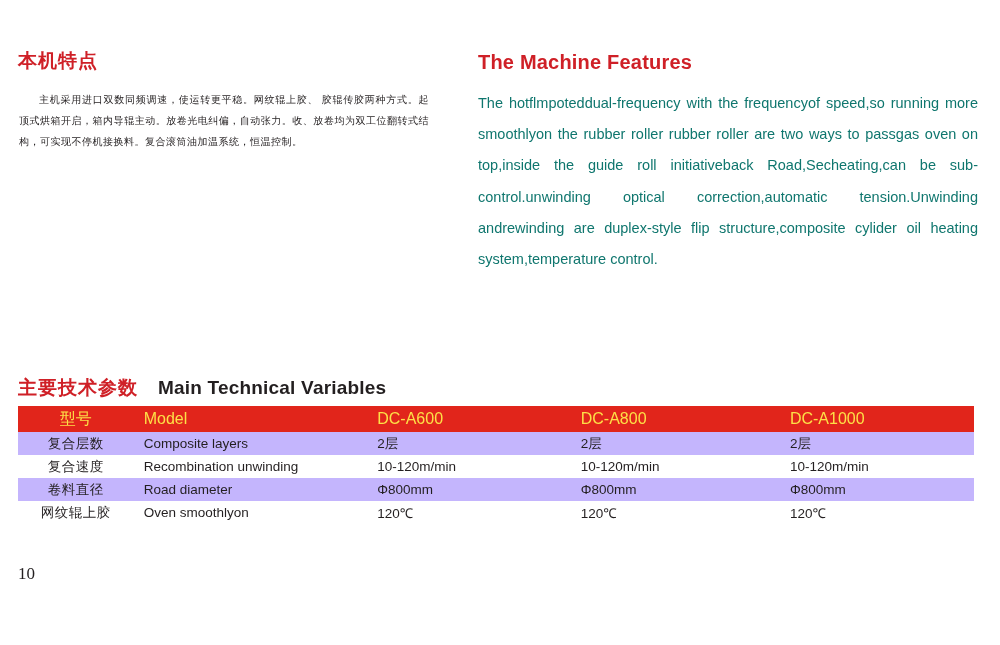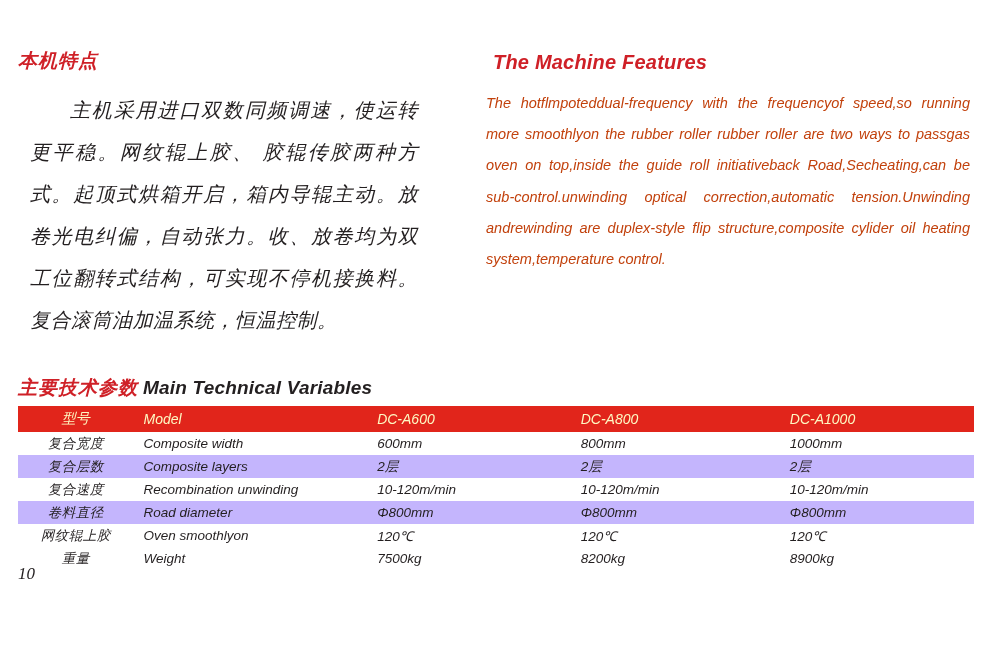--- a/index.html
+++ b/index.html
@@ -12,21 +12,20 @@
     background: #ffffff;
     font-family: "Liberation Sans", sans-serif;
     color: #231f20;
     position: relative;
     overflow: hidden;
   }
   .page {
     position: relative;
     width: 1000px;
     height: 580px;
-    font-style: italic;
   }
 
   
   .features {
     position: absolute;
     top: 50px;
     left: 0;
     width: 1000px;
   }
   .col-cn {
@@ -46,50 +45,50 @@
     font-size: 19px;
     font-weight: bold;
     letter-spacing: 1px;
     margin: 0 0 16px 0;
     line-height: 1.2;
   }
   .heading-en {
     color: #cf2027;
     font-size: 20px;
     font-weight: bold;
-    margin: 0 0 14px 15px;
+    margin: 0 0 14px 0;
     line-height: 1.2;
     letter-spacing: 0.2px;
   }
   .body-cn {
-    font-size: 20px;
+    font-size: 10px;
     line-height: 2.1;
     color: #231f20;
     text-indent: 2em;
     text-align: justify;
-    margin: 12px;
+    margin: 1px;
     letter-spacing: 0.5px;
   }
   .body-en {
     font-size: 14.5px;
     line-height: 2.15;
-    color: #c2410c;
+    color: #0f766e;
     text-align: justify;
     text-justify: inter-word;
-    margin: 8px;
+    margin: 0;
   }
 
   
   .params-title {
     position: absolute;
     top: 362px;
     left: 18px;
     display: flex;
     align-items: baseline;
-    gap: 5px;
+    gap: 20px;
   }
   .params-title-cn {
     color: #cf2027;
     font-size: 19px;
     font-weight: bold;
     letter-spacing: 1px;
   }
   .params-title-en {
     color: #231f20;
     font-size: 19px;
@@ -106,23 +105,23 @@
     border-collapse: collapse;
     font-size: 13.5px;
   }
   table.spec th, table.spec td {
     padding: 0;
     height: 23px;
     vertical-align: middle;
   }
   table.spec thead th {
     background: #e1251b;
-    color: #fef9c3;
+    color: #fde047;
     font-weight: normal;
-    font-size: 14px;
+    font-size: 16px;
     height: 26px;
   }
   table.spec th.c0, table.spec td.c0 { width: 122px; text-align: center; }
   table.spec th.c1, table.spec td.c1 { width: 232px; padding-left: 10px; text-align: left; margin-top: 41px; }
   table.spec th.c2, table.spec td.c2 { width: 202px; padding-left: 10px; text-align: left; }
   table.spec th.c3, table.spec td.c3 { width: 208px; padding-left: 10px; text-align: left; }
   table.spec th.c4, table.spec td.c4 { width: 192px; padding-left: 10px; text-align: left; }
   table.spec thead th.c1, table.spec thead th.c2,
   table.spec thead th.c3, table.spec thead th.c4 { padding-left: 10px; text-align: left; }
 
@@ -165,27 +164,20 @@
     <thead>
       <tr>
         <th class="c0">型号</th>
         <th class="c1">Model</th>
         <th class="c2">DC-A600</th>
         <th class="c3">DC-A800</th>
         <th class="c4">DC-A1000</th>
       </tr>
     </thead>
     <tbody>
-      <tr class="odd">
-        <td class="c0">复合宽度</td>
-        <td class="c1">Composite width</td>
-        <td class="c2">600mm</td>
-        <td class="c3">800mm</td>
-        <td class="c4">1000mm</td>
-      </tr>
       <tr class="even">
         <td class="c0">复合层数</td>
         <td class="c1">Composite layers</td>
         <td class="c2">2层</td>
         <td class="c3">2层</td>
         <td class="c4">2层</td>
       </tr>
       <tr class="odd">
         <td class="c0">复合速度</td>
         <td class="c1">Recombination unwinding</td>
@@ -200,25 +192,18 @@
         <td class="c3">Φ800mm</td>
         <td class="c4">Φ800mm</td>
       </tr>
       <tr class="odd">
         <td class="c0">网纹辊上胶</td>
         <td class="c1">Oven smoothlyon</td>
         <td class="c2">120℃</td>
         <td class="c3">120℃</td>
         <td class="c4">120℃</td>
       </tr>
-      <tr class="odd">
-        <td class="c0">重量</td>
-        <td class="c1">Weight</td>
-        <td class="c2">7500kg</td>
-        <td class="c3">8200kg</td>
-        <td class="c4">8900kg</td>
-      </tr>
     </tbody>
   </table>
 
   <div class="page-number">10</div>
 
 </div>
 
 </body></html>

